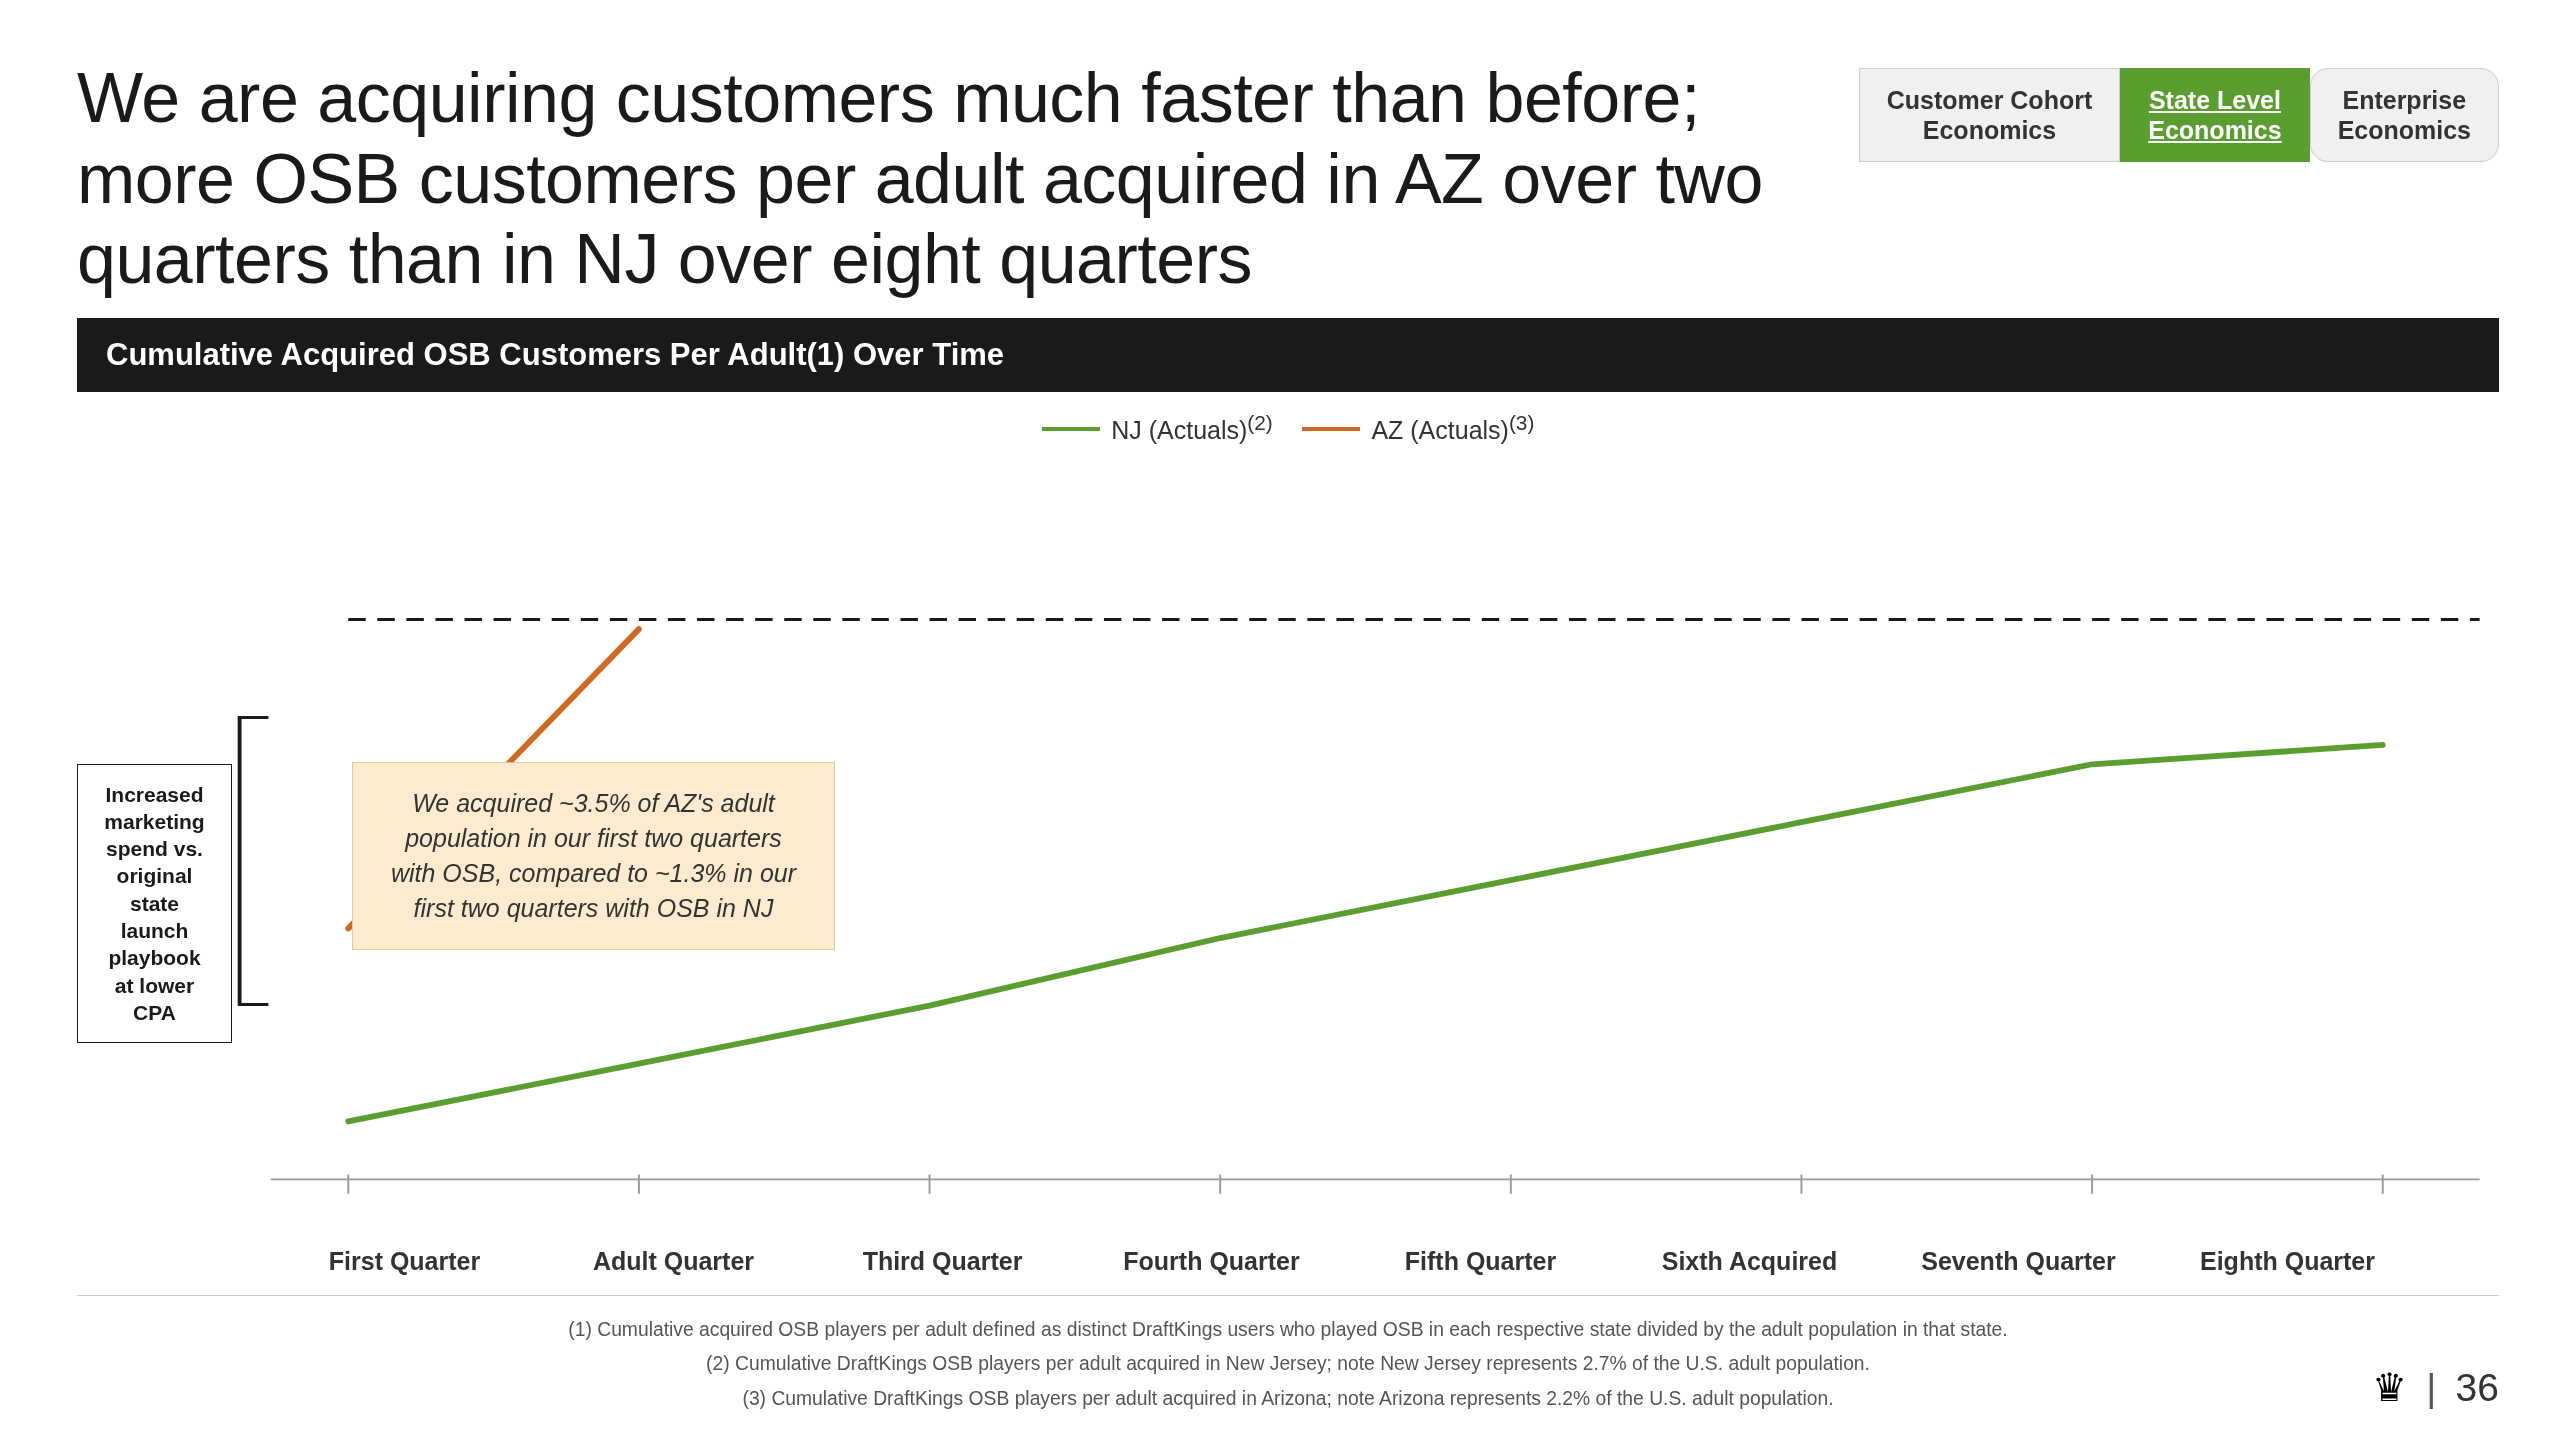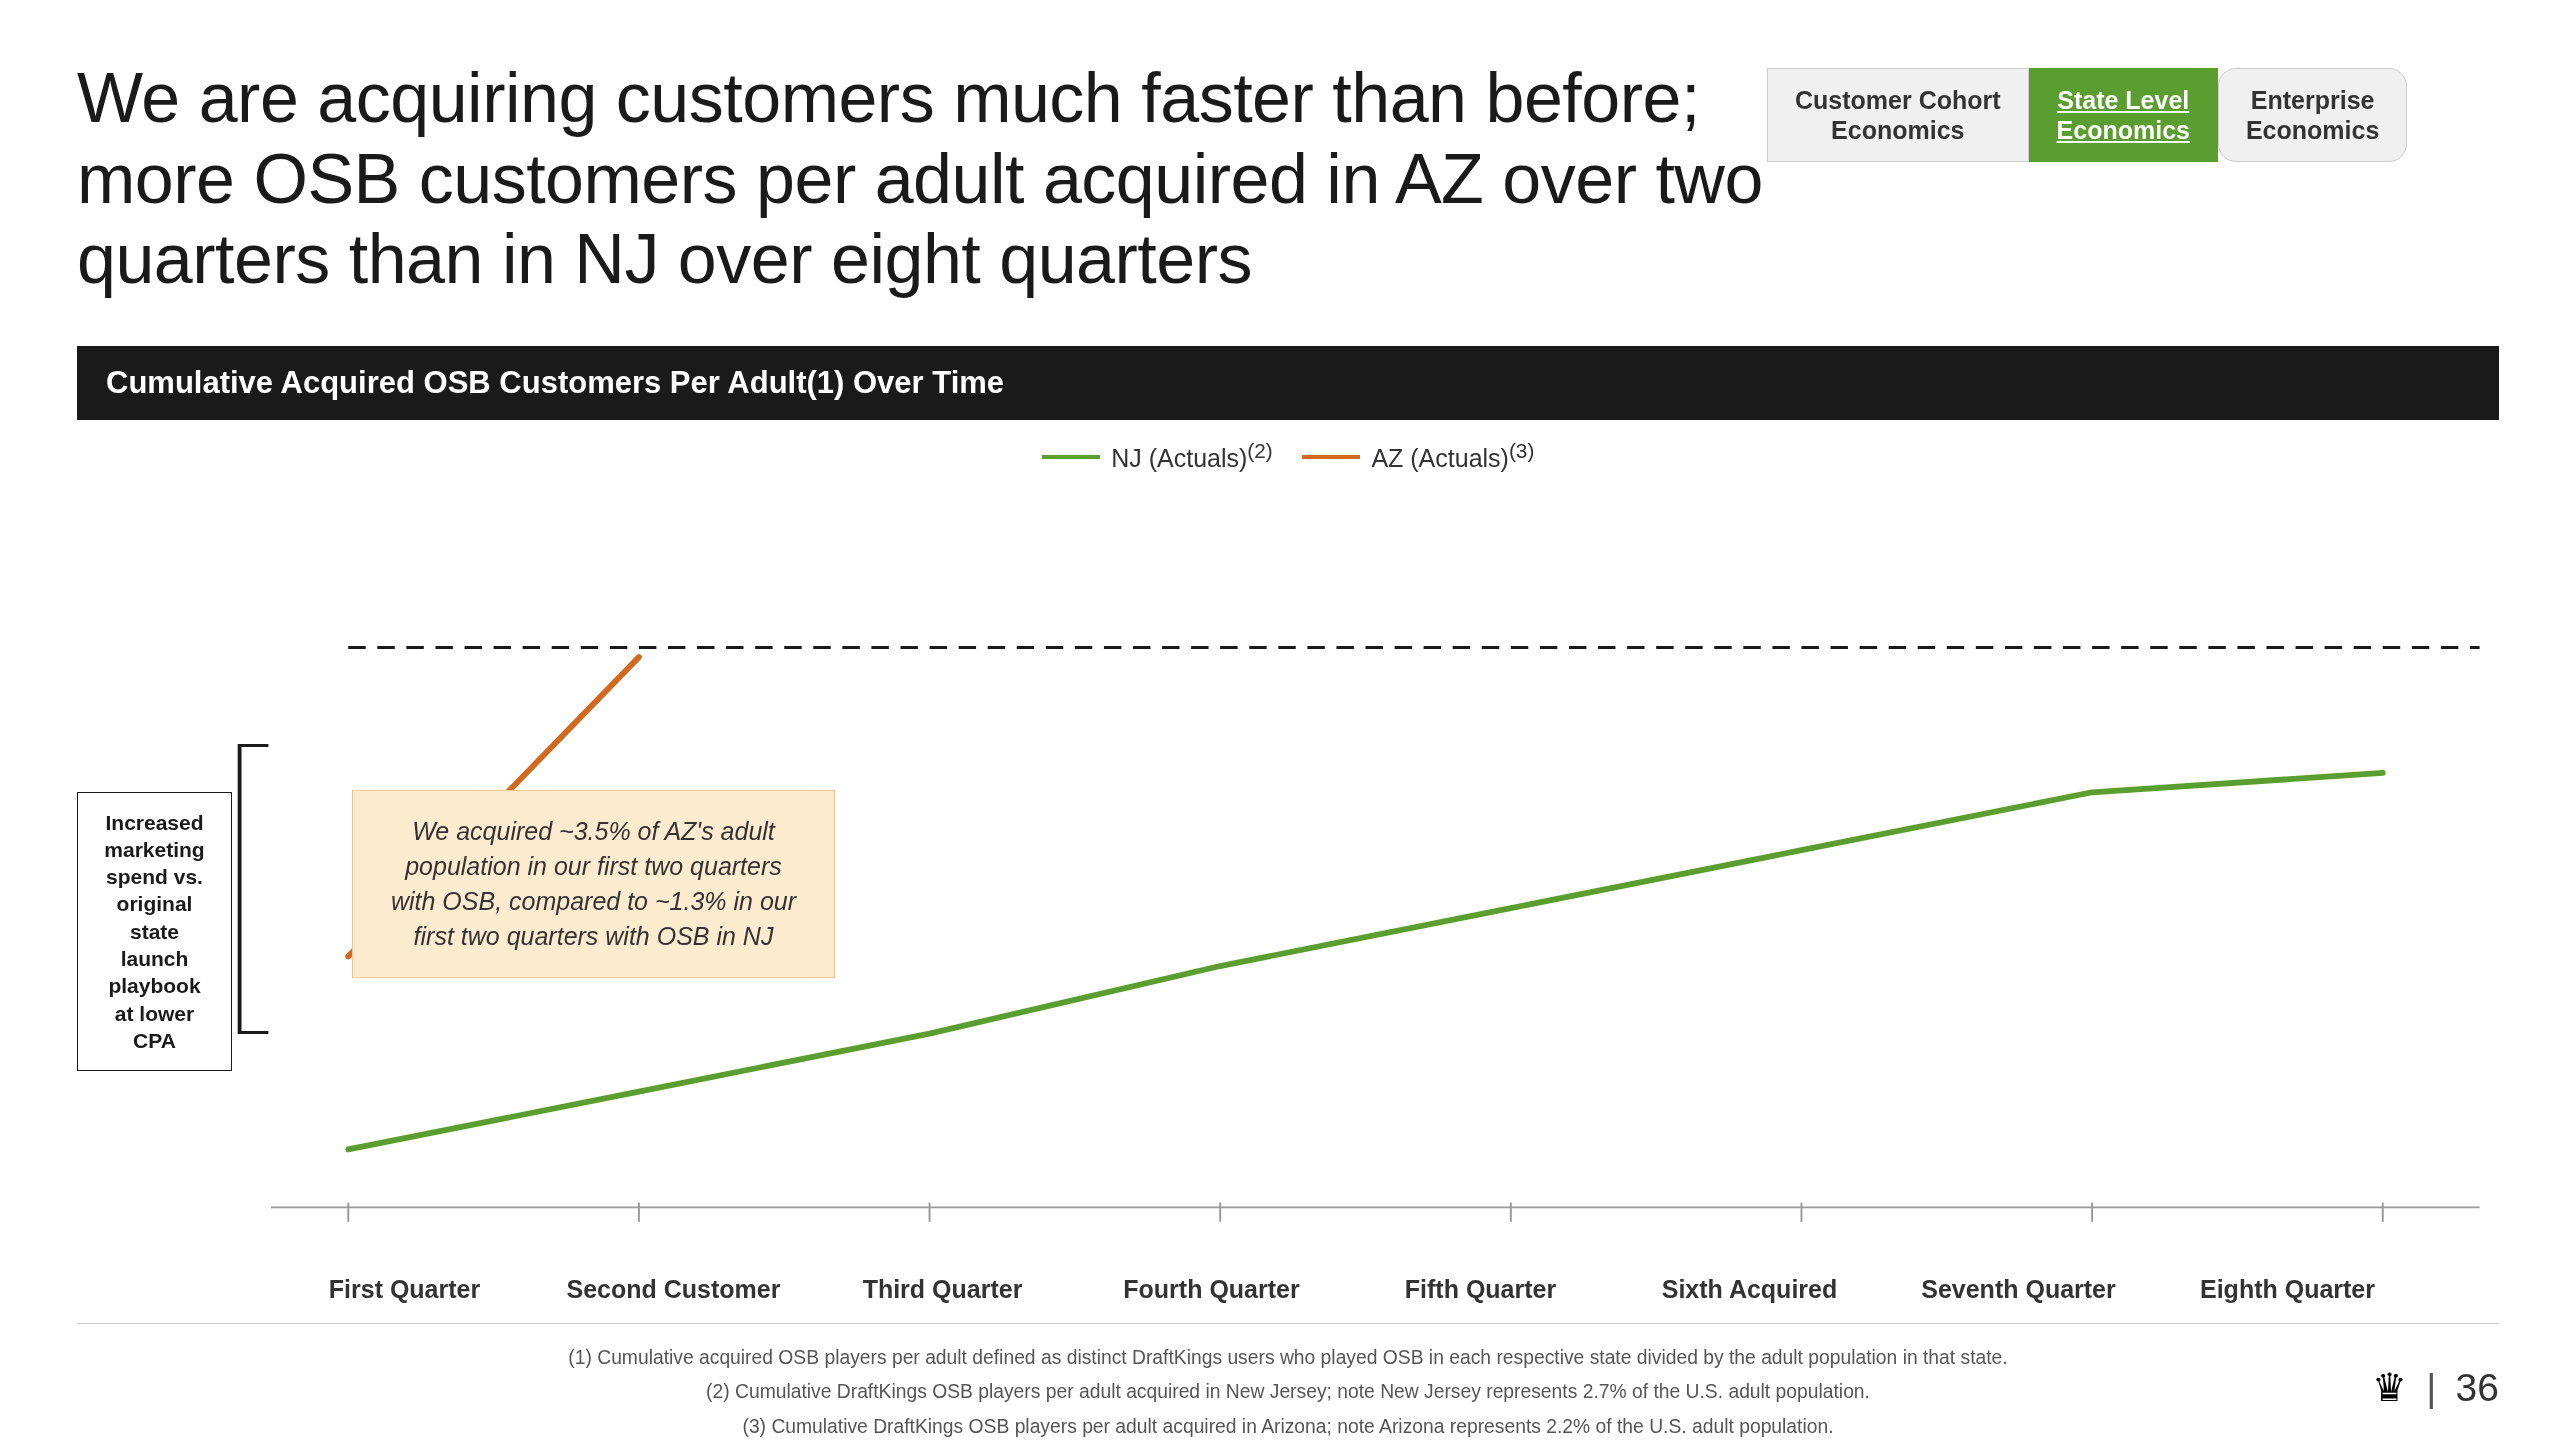--- a/index.html
+++ b/index.html
@@ -16,22 +16,22 @@
       width: 2576px;
       height: 1449px;
       padding: 58px 77px 39px 77px;
       position: relative;
     }
 
     
     .header-row {
       display: flex;
       align-items: flex-start;
-      justify-content: flex-start;
-      margin-bottom: 46px;
+      justify-content: space-between;
+      margin-bottom: 18px;
     }
 
     .main-title {
       font-size: 70px;
       font-weight: 400;
       color: #1a1a1a;
       line-height: 1.15;
       max-width: 1690px;
       letter-spacing: -0.5px;
     }
@@ -270,21 +270,21 @@
 
     <div class="left-label">Increased marketing spend vs. original state launch playbook at lower CPA</div>
 
     
     <div class="annotation-box">We acquired ~3.5% of AZ's adult population in our first two quarters with OSB, compared to ~1.3% in our first two quarters with OSB in NJ</div>
 
   </div>
 
   <div class="x-axis">
     <div class="x-label">First Quarter</div>
-    <div class="x-label">Second Customer</div>
+    <div class="x-label">Adult Quarter</div>
     <div class="x-label">Third Quarter</div>
     <div class="x-label">Fourth Quarter</div>
     <div class="x-label">Fifth Quarter</div>
     <div class="x-label">Sixth Acquired</div>
     <div class="x-label">Seventh Quarter</div>
     <div class="x-label">Eighth Quarter</div>
   </div>
 
   <div class="footnotes">
     <div class="footnote">(1)   Cumulative acquired OSB players per adult defined as distinct DraftKings users who played OSB in each respective state divided by the adult population in that state.</div>

